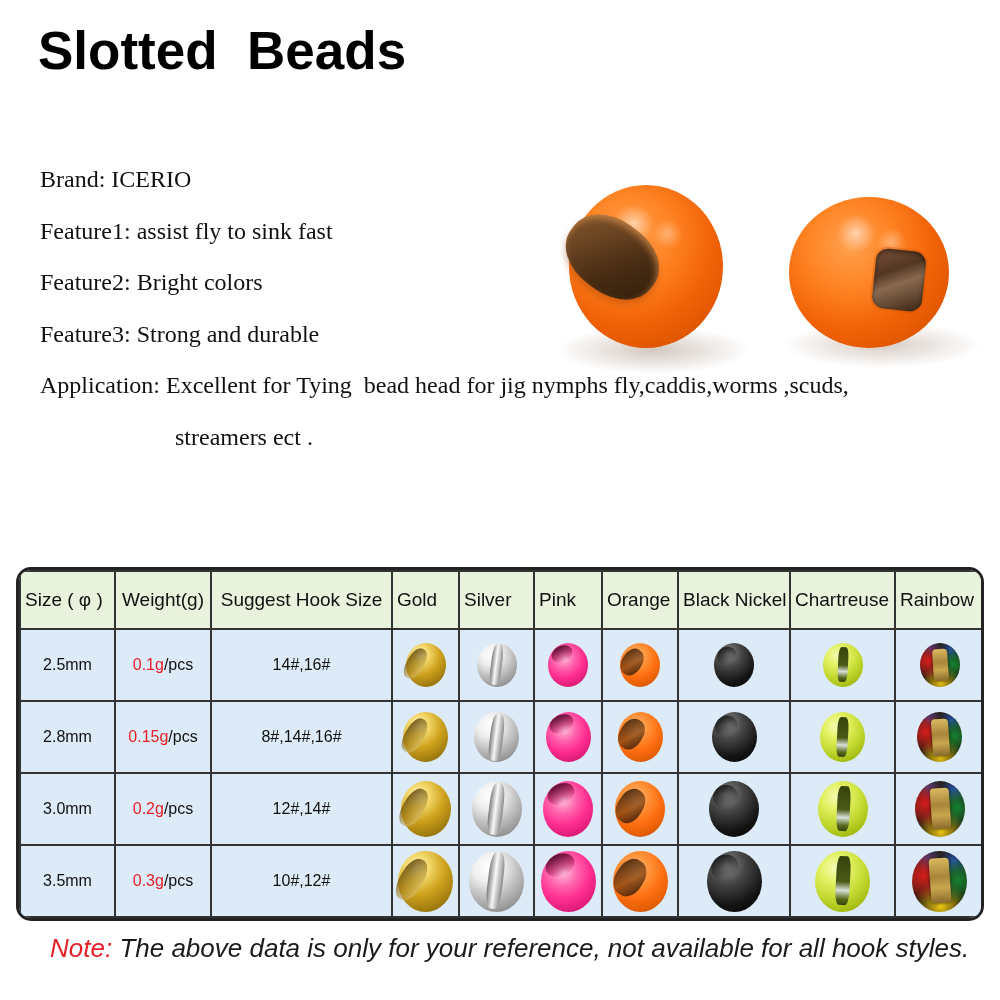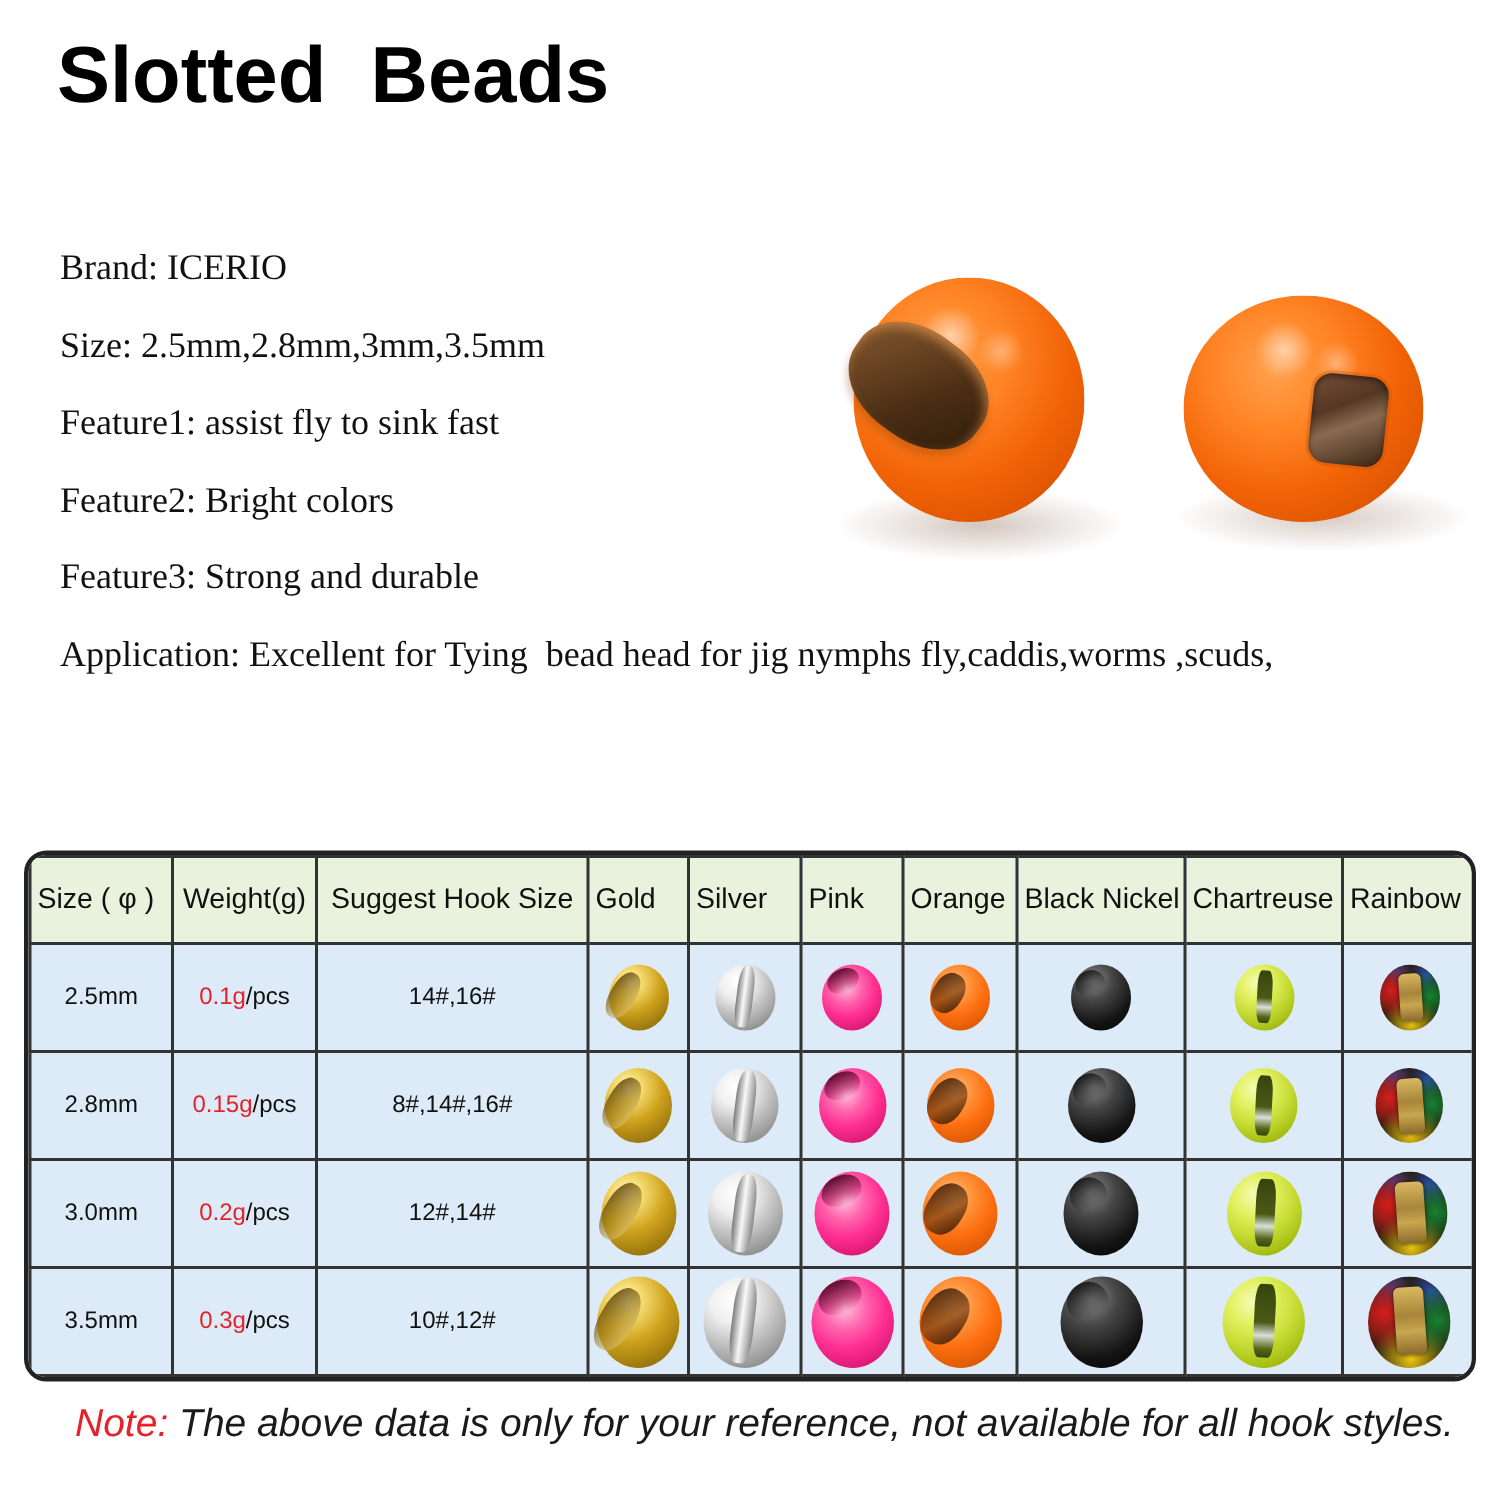--- a/index.html
+++ b/index.html
@@ -128,25 +128,25 @@
 </style>
 </head>
 <body>
 
 <div class="page">
 
   <div class="title">Slotted  Beads</div>
 
   <div class="specs">
     <div class="spec-line">Brand: ICERIO</div>
-    <div class="spec-line">Size: 2.5mm,2.8mm,3mm,3.5mm</div>
     <div class="spec-line">Feature1: assist fly to sink fast</div>
     <div class="spec-line">Feature2: Bright colors</div>
     <div class="spec-line">Feature3: Strong and durable</div>
     <div class="spec-line">Application: Excellent for Tying  bead head for jig nymphs fly,caddis,worms ,scuds,</div>
+    <div class="spec-line indent">streamers ect .</div>
   </div>
 
   <div class="hero">
     <div class="hero-shadow s1"></div>
     <div class="hero-shadow s2"></div>
     <div class="hero-bead b1">
         <i></i>
       </div>
     <div class="hero-bead b2">
         <i></i>

